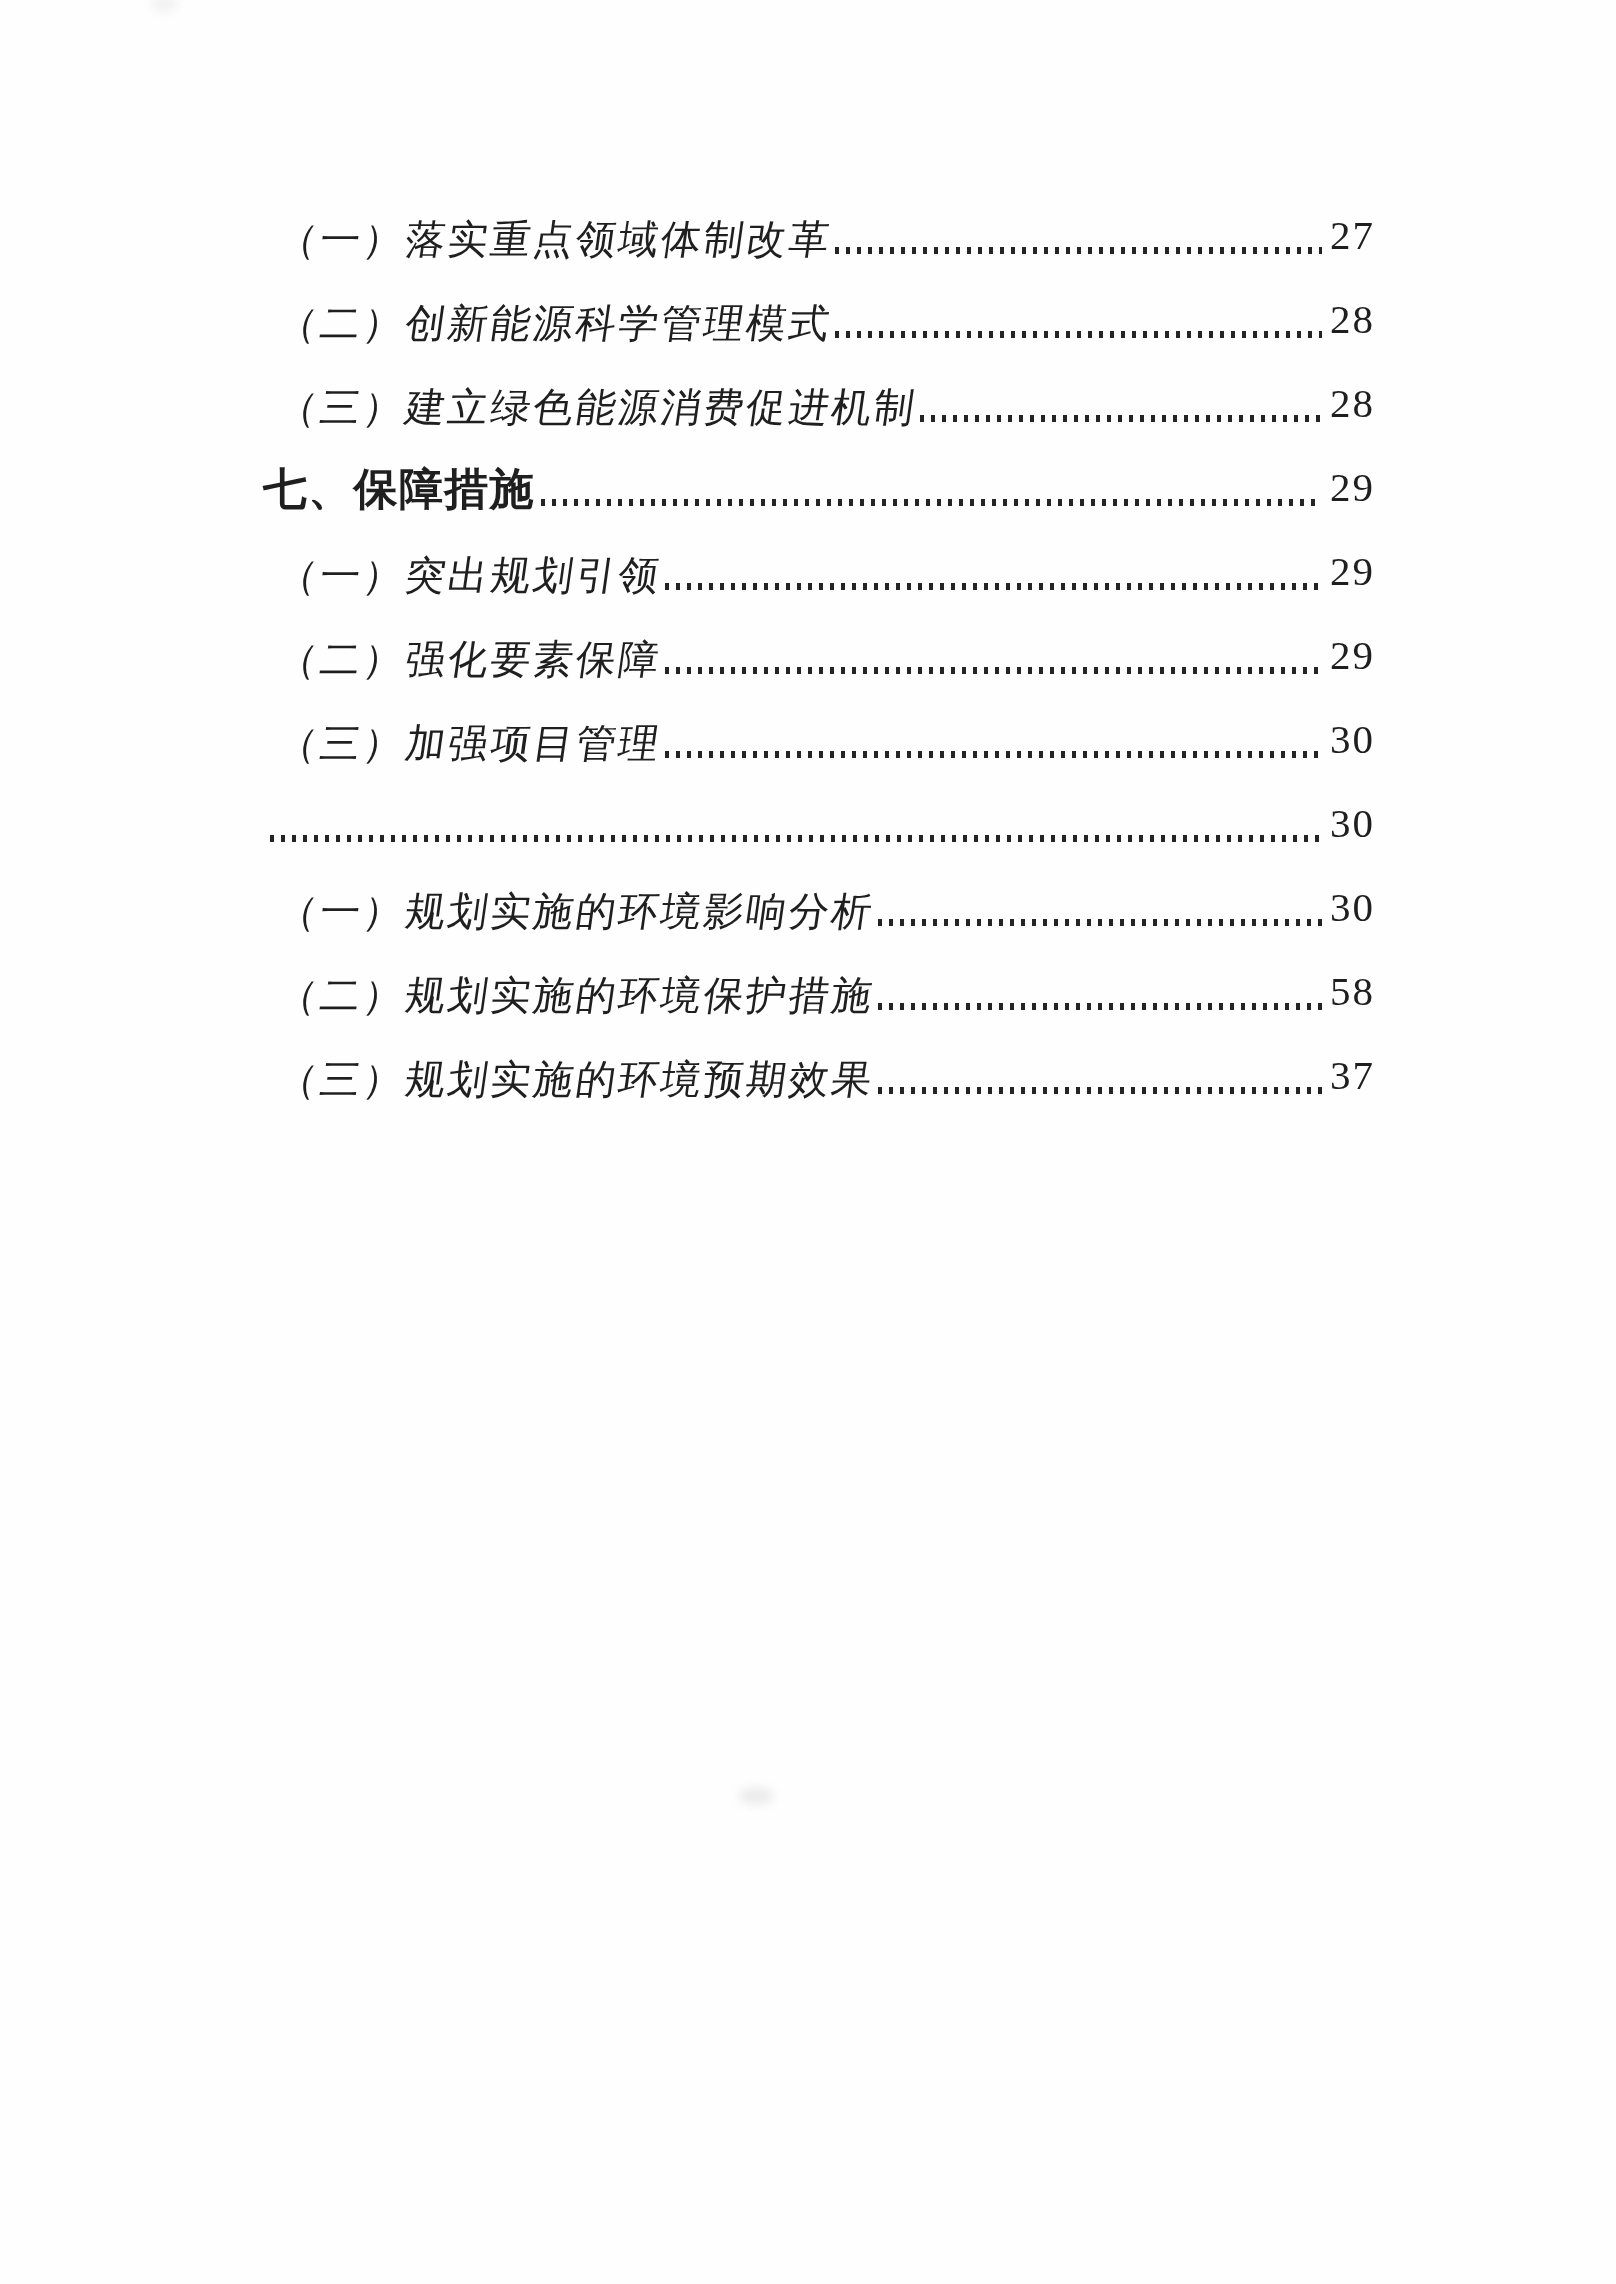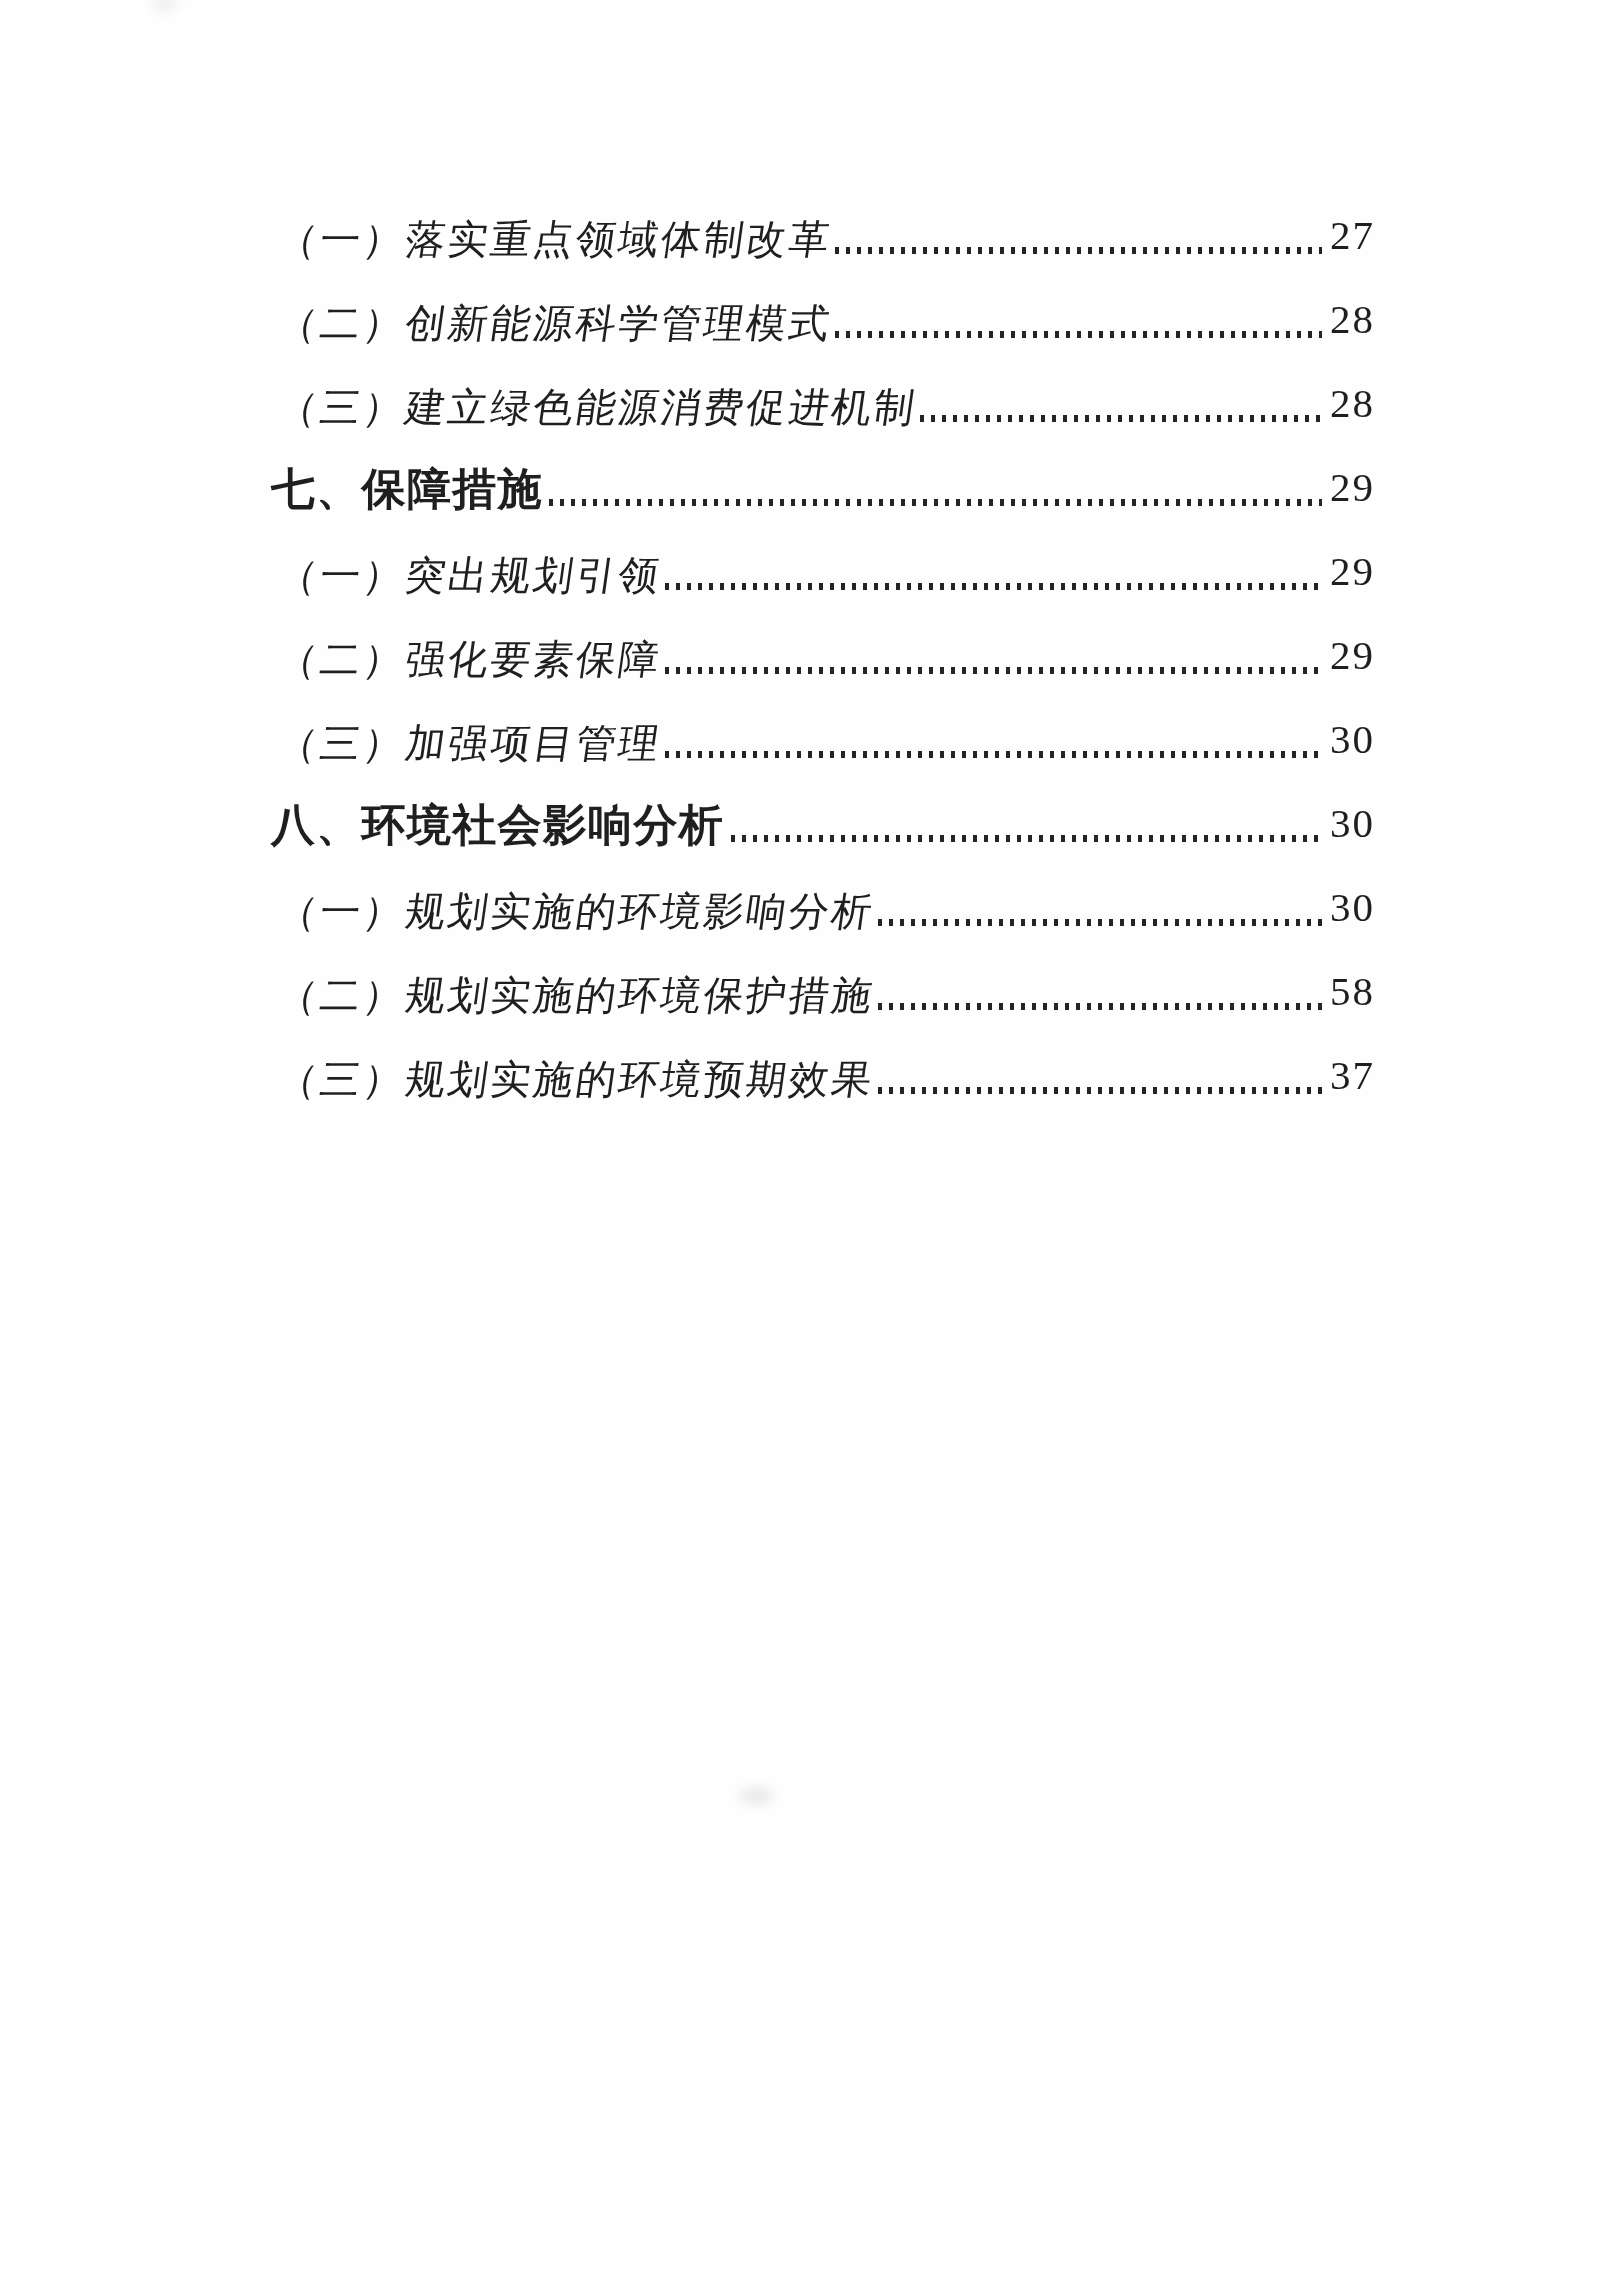--- a/index.html
+++ b/index.html
@@ -41,21 +41,21 @@
     letter-spacing: 2.6px;
     margin-left: 11.7px;
     transform: skewX(-8deg);
     transform-origin: left bottom;
   }
   .row.heading .label {
     font-family: "Liberation Sans", sans-serif;
     font-weight: 700;
     font-size: 44px;
     letter-spacing: 1.3px;
-    margin-left: 8px;
+    margin-left: 0;
     text-align: right;
   }
   .dots {
     flex: 1;
     height: 6.5px;
     margin: 0 7.8px 6.5px 6.5px;
     background-image: repeating-linear-gradient(to right, #242424 0 3.9px, transparent 3.9px 11px);
   }
   .pg {
     font-family: "Liberation Serif", serif;
@@ -120,21 +120,20 @@
     <span class="label">（二）强化要素保障</span>
     <span class="dots" style="background-image: repeating-linear-gradient(to right, rgb(36, 36, 36) 0px, rgb(36, 36, 36) 3.9px, transparent 3.9px, transparent 11px);"></span>
     <span class="pg">29</span>
   </div>
       <div class="row item">
     <span class="label">（三）加强项目管理</span>
     <span class="dots" style="background-image: repeating-linear-gradient(to right, rgb(36, 36, 36) 0px, rgb(36, 36, 36) 3.9px, transparent 3.9px, transparent 11px);"></span>
     <span class="pg">30</span>
   </div>
       <div class="row heading">
-    <span class="label">八、环境社会影响分析</span>
     <span class="dots" style="background-image: repeating-linear-gradient(to right, rgb(36, 36, 36) 0px, rgb(36, 36, 36) 3.9px, transparent 3.9px, transparent 11px);"></span>
     <span class="pg">30</span>
   </div>
       <div class="row item">
     <span class="label">（一）规划实施的环境影响分析</span>
     <span class="dots" style="background-image: repeating-linear-gradient(to right, rgb(36, 36, 36) 0px, rgb(36, 36, 36) 3.9px, transparent 3.9px, transparent 11px);"></span>
     <span class="pg">30</span>
   </div>
       <div class="row item">
     <span class="label">（二）规划实施的环境保护措施</span>

